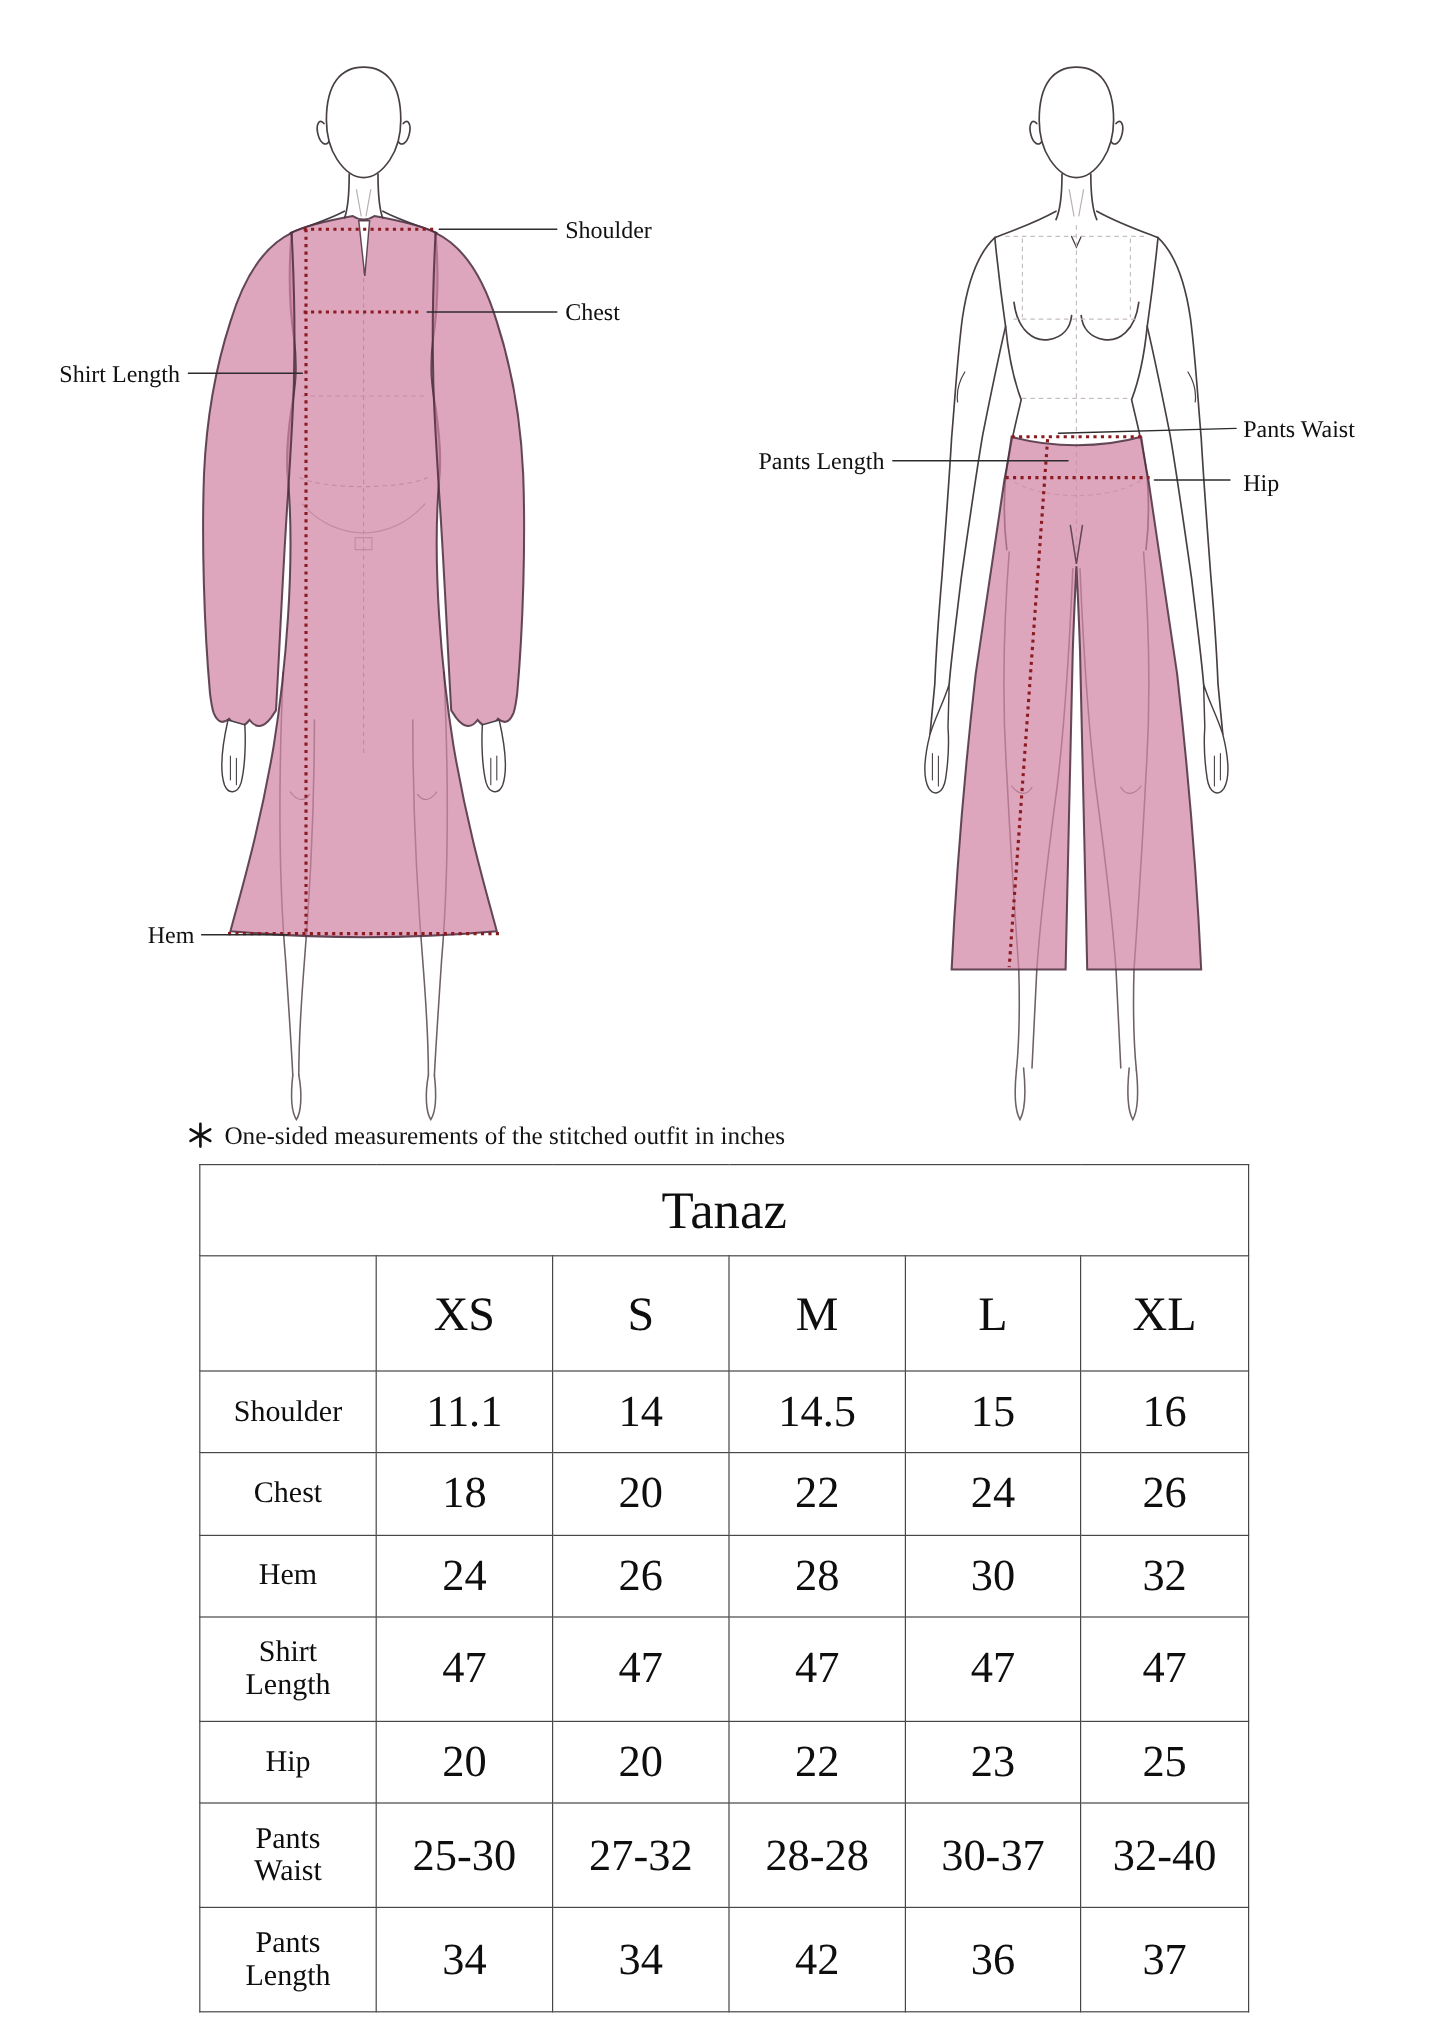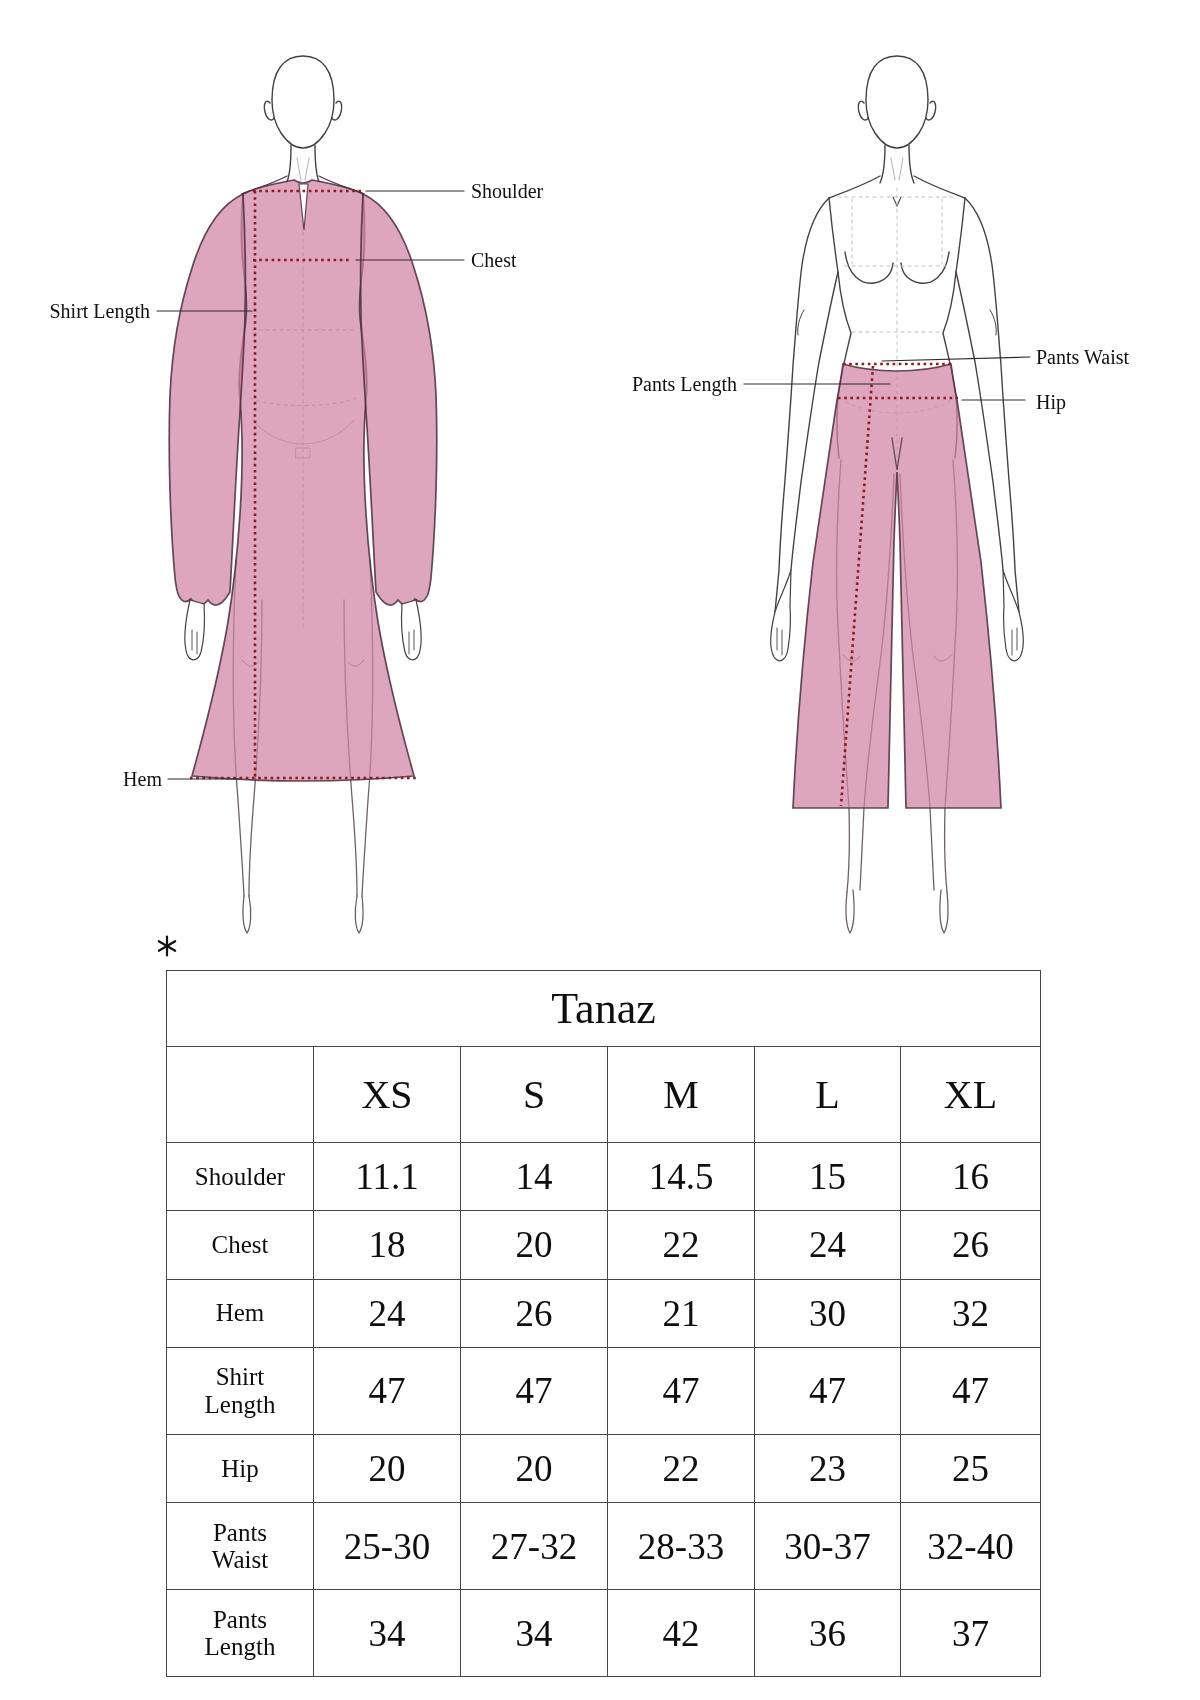--- a/index.html
+++ b/index.html
@@ -228,20 +228,21 @@
 <div id="note">
   <span class="ast">
     <svg width="22" height="22" viewBox="0 0 22 22">
       <g stroke="#111" stroke-width="2.2" stroke-linecap="round">
         <line x1="11" y1="1.5" x2="11" y2="20.5"></line>
         <line x1="2.8" y1="6.2" x2="19.2" y2="15.8"></line>
         <line x1="19.2" y1="6.2" x2="2.8" y2="15.8"></line>
       </g>
     </svg>
   </span>
+  <span>One-sided measurements of the stitched outfit in inches</span>
 </div>
 
 <table id="size-table">
   <colgroup>
     <col style="width:147px">
       <col style="width:147px">
       <col style="width:147px">
     <col style="width:147px">
       <col style="width:146px">
       <col style="width:140px">
@@ -271,21 +272,21 @@
     <td class="val-cell">18</td>
     <td class="val-cell">20</td>
     <td class="val-cell">22</td>
     <td class="val-cell">24</td>
     <td class="val-cell">26</td>
   </tr>
   <tr>
     <td class="label-cell"><span>Hem</span></td>
     <td class="val-cell">24</td>
     <td class="val-cell">26</td>
-    <td class="val-cell">21</td>
+    <td class="val-cell">28</td>
     <td class="val-cell">30</td>
     <td class="val-cell">32</td>
   </tr>
   <tr>
     <td class="label-cell"><span>Shirt Length</span></td>
     <td class="val-cell">47</td>
     <td class="val-cell">47</td>
     <td class="val-cell">47</td>
     <td class="val-cell">47</td>
     <td class="val-cell">47</td>
@@ -295,21 +296,21 @@
     <td class="val-cell">20</td>
     <td class="val-cell">20</td>
     <td class="val-cell">22</td>
     <td class="val-cell">23</td>
     <td class="val-cell">25</td>
   </tr>
   <tr>
     <td class="label-cell"><span>Pants Waist</span></td>
     <td class="val-cell">25-30</td>
     <td class="val-cell">27-32</td>
-    <td class="val-cell">28-33</td>
+    <td class="val-cell">28-28</td>
     <td class="val-cell">30-37</td>
     <td class="val-cell">32-40</td>
   </tr>
   <tr>
     <td class="label-cell"><span>Pants Length</span></td>
     <td class="val-cell">34</td>
     <td class="val-cell">34</td>
     <td class="val-cell">42</td>
     <td class="val-cell">36</td>
     <td class="val-cell">37</td>

